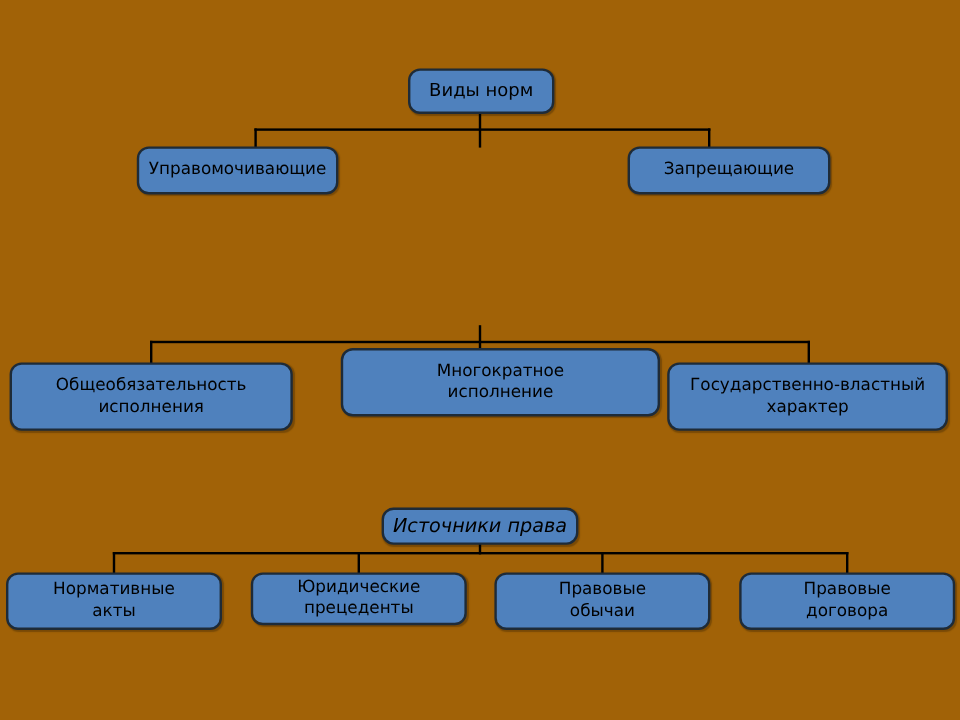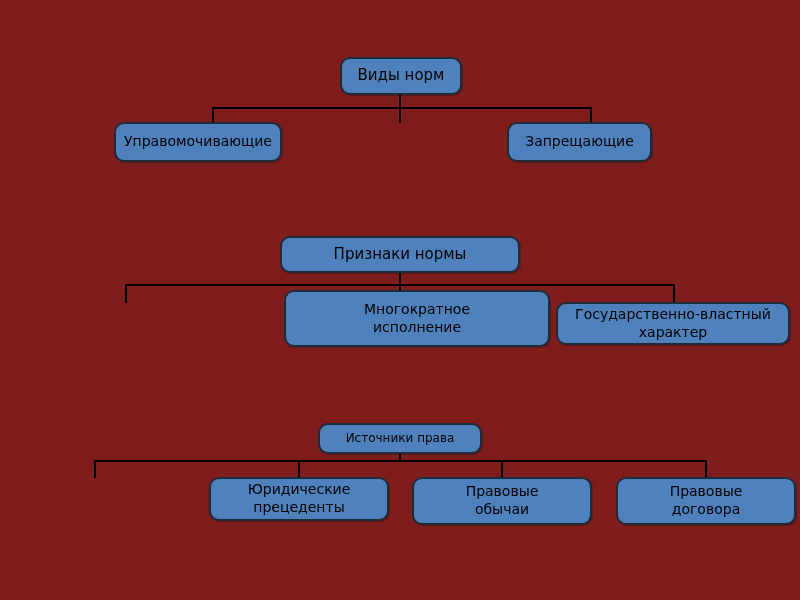--- a/index.html
+++ b/index.html
@@ -4,21 +4,21 @@
 <style>
   html, body {
     margin: 0;
     padding: 0;
     background: #ffffff;
   }
   .canvas {
     position: relative;
     width: 800px;
     height: 600px;
-    background: #7f1d1d;
+    background: #a16207;
     overflow: hidden;
     font-family: "DejaVu Sans", "Liberation Sans", sans-serif;
   }
   .node {
     position: absolute;
     box-sizing: border-box;
     background: #4f81bd;
     border: 2px solid #1e2b38;
     border-radius: 10px;
     display: flex;
@@ -28,60 +28,64 @@
     color: #000000;
     white-space: pre-line;
     line-height: 1.28;
     font-size: 14px;
     box-shadow: 1px 1px 1px rgba(0,0,0,0.25);
   }
   .node.root {
     font-size: 15px;
   }
   .node.small-root {
-    font-size: 12px;
+    font-size: 16px;
+    font-style: italic;
   }
   .line {
     position: absolute;
     background: #000000;
   }
 </style>
 </head>
 <body>
 
 <div class="canvas">
 
   <div class="line" style="left:399px;top:94px;width:2px;height:29px"></div>
   <div class="line" style="left:212px;top:107px;width:380px;height:2px"></div>
   <div class="line" style="left:212px;top:107px;width:2px;height:16px"></div>
   <div class="line" style="left:590px;top:107px;width:2px;height:16px"></div>
 
   <div class="node root" style="left:340px;top:57px;width:122px;height:38px">Виды норм</div>
   <div class="node" style="left:114px;top:122px;width:168px;height:40px">Управомочивающие</div>
-  <div class="node" style="left:507px;top:122px;width:145px;height:40px">Запрещающие</div>
+  <div class="node" style="left:523px;top:122px;width:169px;height:40px">Запрещающие</div>
 
   <div class="line" style="left:399px;top:271px;width:2px;height:32px"></div>
   <div class="line" style="left:125px;top:284px;width:550px;height:2px"></div>
   <div class="line" style="left:125px;top:284px;width:2px;height:19px"></div>
   <div class="line" style="left:673px;top:284px;width:2px;height:19px"></div>
 
-  <div class="node root" style="left:280px;top:236px;width:240px;height:37px">Признаки нормы</div>
+  <div class="node" style="left:8px;top:302px;width:236px;height:57px">Общеобязательность
+исполнения</div>
   <div class="node" style="left:284px;top:290px;width:266px;height:57px">Многократное
 исполнение</div>
-  <div class="node" style="left:556px;top:302px;width:234px;height:43px">Государственно-властный
+  <div class="node" style="left:556px;top:302px;width:234px;height:57px">Государственно-властный
 характер</div>
 
   <div class="line" style="left:399px;top:453px;width:2px;height:9px"></div>
   <div class="line" style="left:94px;top:460px;width:613px;height:2px"></div>
   <div class="line" style="left:94px;top:460px;width:2px;height:18px"></div>
   <div class="line" style="left:298px;top:460px;width:2px;height:18px"></div>
   <div class="line" style="left:501px;top:460px;width:2px;height:18px"></div>
   <div class="line" style="left:705px;top:460px;width:2px;height:18px"></div>
 
   <div class="node small-root" style="left:318px;top:423px;width:164px;height:31px">Источники права</div>
+  <div class="node" style="left:5px;top:477px;width:180px;height:48px">Нормативные
+акты</div>
   <div class="node" style="left:209px;top:477px;width:180px;height:44px">Юридические
 прецеденты</div>
   <div class="node" style="left:412px;top:477px;width:180px;height:48px">Правовые
 обычаи</div>
   <div class="node" style="left:616px;top:477px;width:180px;height:48px">Правовые
 договора</div>
 
 </div>
 
 </body></html>

